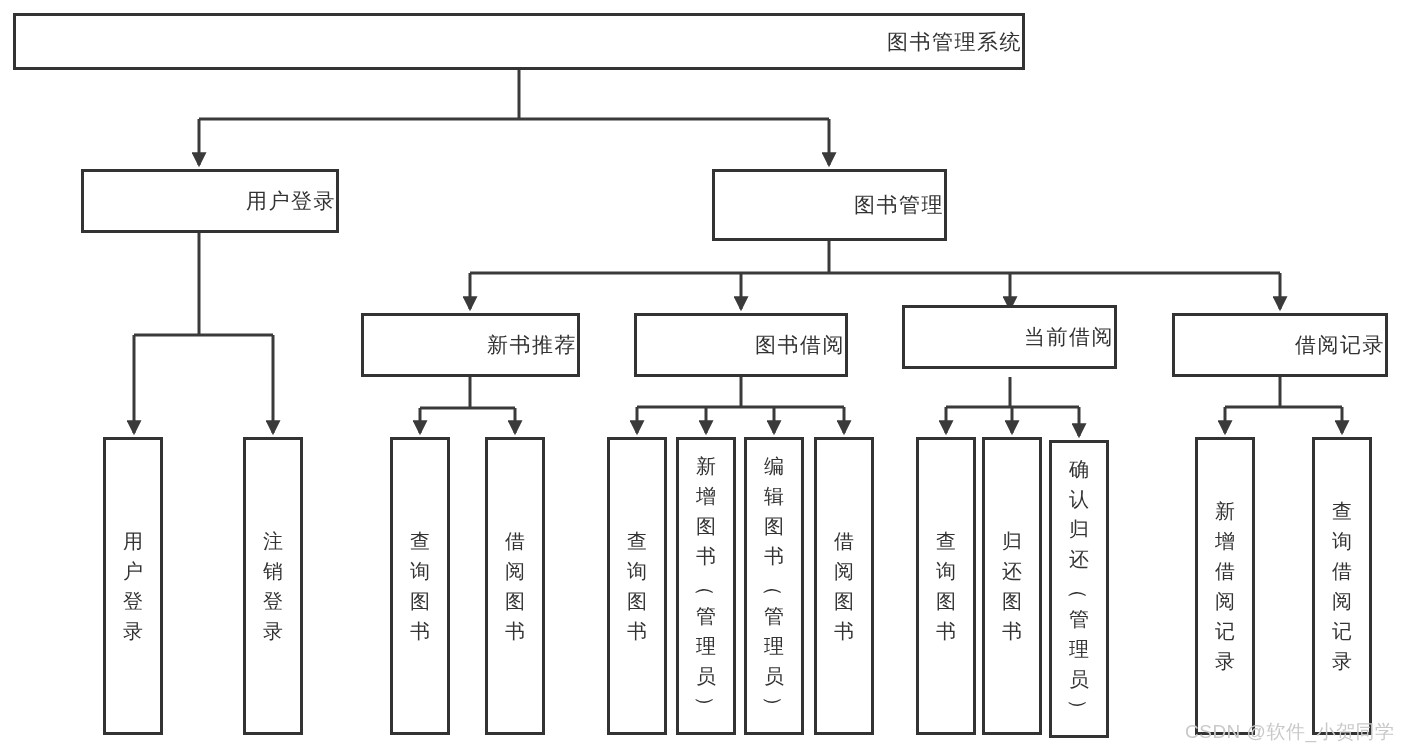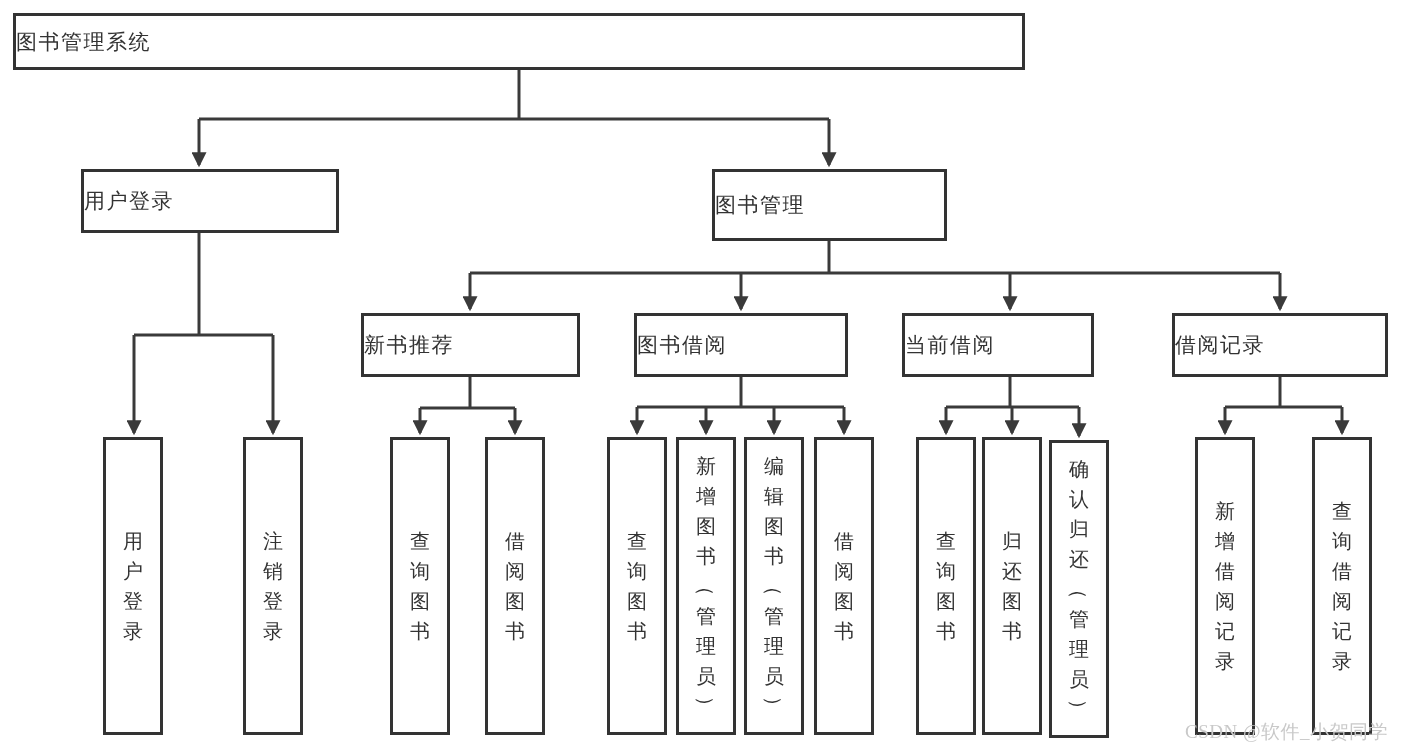--- a/index.html
+++ b/index.html
@@ -32,21 +32,21 @@
     stroke: none;
   }
   .box {
     position: absolute;
     box-sizing: border-box;
     border: 3px solid var(--box-border, #333333);
     background: var(--box-fill, #ffffff);
     color: var(--text, #333333);
     display: flex;
     align-items: center;
-    justify-content: flex-start;
+    justify-content: flex-end;
   }
   .hbox .label {
     font-size: 21px;
     letter-spacing: 1.5px;
     white-space: nowrap;
   }
   .vbox {
     top: 437px;
     width: 60px;
     height: 298px;
@@ -72,21 +72,20 @@
   }
   .watermark {
     position: absolute;
     left: 1185px;
     top: 719px;
     font-size: 19px;
     letter-spacing: 0.5px;
     color: var(--watermark, #c9c9c9);
     white-space: nowrap;
     z-index: 5;
-    font-family: Liberation Serif, serif;
   }
 </style>
 </head>
 <body>
 
 <div id="stage">
 
   <svg id="connectors" width="1405" height="747" viewBox="0 0 1405 747" xmlns="http://www.w3.org/2000/svg">
     <defs>
       <marker id="arrowhead" viewBox="0 0 10 10" refX="8.5" refY="5" markerWidth="20" markerHeight="15" orient="auto" markerUnits="userSpaceOnUse">
@@ -145,21 +144,21 @@
   <div class="box hbox" style="left:712px; top:169px; width:235px; height:72px">
     <span class="label">图书管理</span>
   </div>
 
   <div class="box hbox" style="left:634px; top:313px; width:214px; height:64px">
     <span class="label">图书借阅</span>
   </div>
   <div class="box hbox" style="left:361px; top:313px; width:219px; height:64px">
     <span class="label">新书推荐</span>
   </div>
-  <div class="box hbox" style="left:902px; top:313px; width:192px; height:64px">
+  <div class="box hbox" style="left:902px; top:305px; width:215px; height:64px">
     <span class="label">当前借阅</span>
   </div>
   <div class="box hbox" style="left:1172px; top:313px; width:216px; height:64px">
     <span class="label">借阅记录</span>
   </div>
 
   <div class="box vbox" style="left:103px">
     <span class="label vlabel">
         <span>用</span>
         <span>户</span>

